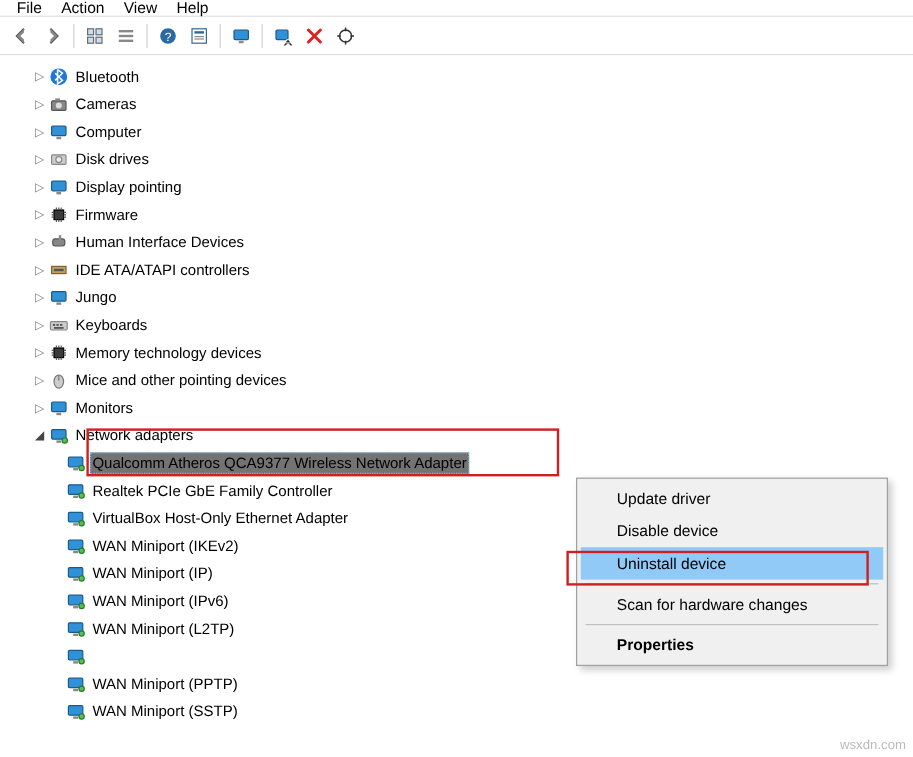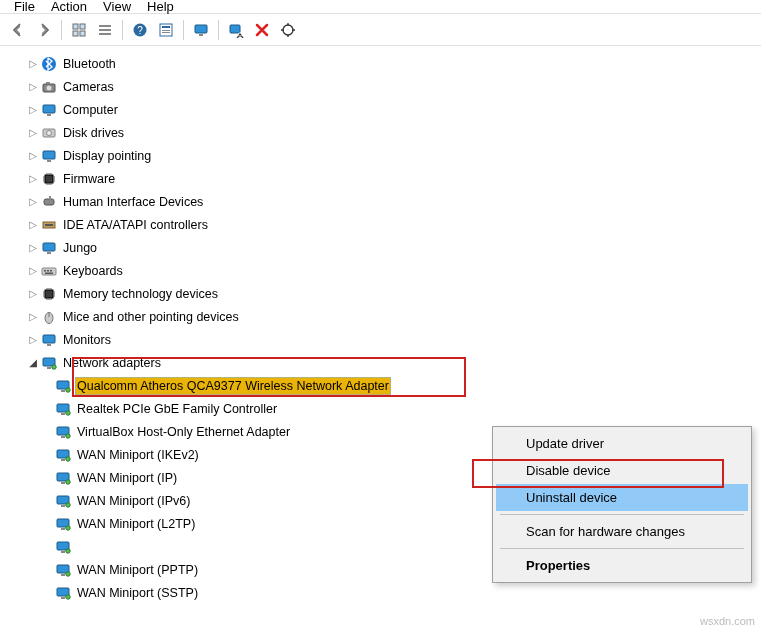--- a/index.html
+++ b/index.html
@@ -15,21 +15,21 @@
 .tb-sep { width: 1px; height: 20px; background: #d0d0d0; margin: 0 3px; }
 
 
 .tree-area { padding: 6px 0 0 8px; height: calc(631px - 54px); overflow: auto; font-size: 12.5px; }
 .tree-row { display: flex; align-items: center; height: 23px; white-space: nowrap; }
 .expander { width: 14px; height: 14px; display: inline-flex; align-items: center; justify-content: center; color: #808080; cursor: default; font-size: 10px; }
 .node-icon { width: 18px; height: 18px; display: inline-flex; align-items: center; justify-content: center; margin-right: 3px; }
 .node-label { padding: 1px 2px; }
 .indent0 { padding-left: 18px; }
 .indent1 { padding-left: 46px; }
-.selected { background: #eab308; border: 1px dotted #7ab7e6; padding: 1px 1px; }
+.selected { background: #737373; border: 1px dotted #7ab7e6; padding: 1px 1px; }
 .highlight-box { position: absolute; border: 2px solid #cf2020; pointer-events: none; z-index: 5; }
 
 
 .context-menu { position: absolute; background: #f0f0f0; border: 1px solid #a0a0a0; box-shadow: 3px 3px 6px rgba(0,0,0,0.2); width: 260px; padding: 3px; }
 .ctx-item { padding: 6px 10px 6px 30px; cursor: default; }
 .ctx-item.hover { background: #91c9f7; }
 .ctx-sep { height: 1px; background: #c0c0c0; margin: 3px 4px; }
 .ctx-item.bold { font-weight: 600; }
 
 .watermark { position: absolute; bottom: 4px; right: 6px; color: #bbb; font-size: 11px; }
@@ -400,21 +400,21 @@
           <use href="#ic-nic"></use>
         </svg>
       </span>
       <span class="node-label">WAN Miniport (SSTP)</span>
     </div>
   </div>
 
 <div class="highlight-box" id="hl-tree" style="left: 72px; top: 357px; width: 394px; height: 40px;"></div>
 <div class="highlight-box" id="hl-ctx" style="left: 472px; top: 459px; width: 252px; height: 29px;"></div>
 
-<div class="context-menu" id="ctxmenu" style="left: 492px; top: 398px; margin-top: 28px;">
+<div class="context-menu" id="ctxmenu" style="left: 480px; top: 398px;">
   <div class="ctx-item">Update driver</div>
   <div class="ctx-item">Disable device</div>
   <div class="ctx-item hover">Uninstall device</div>
   <div class="ctx-sep"></div>
   <div class="ctx-item">Scan for hardware changes</div>
   <div class="ctx-sep"></div>
   <div class="ctx-item bold">Properties</div>
 </div>
 
 <div class="watermark">wsxdn.com</div>

